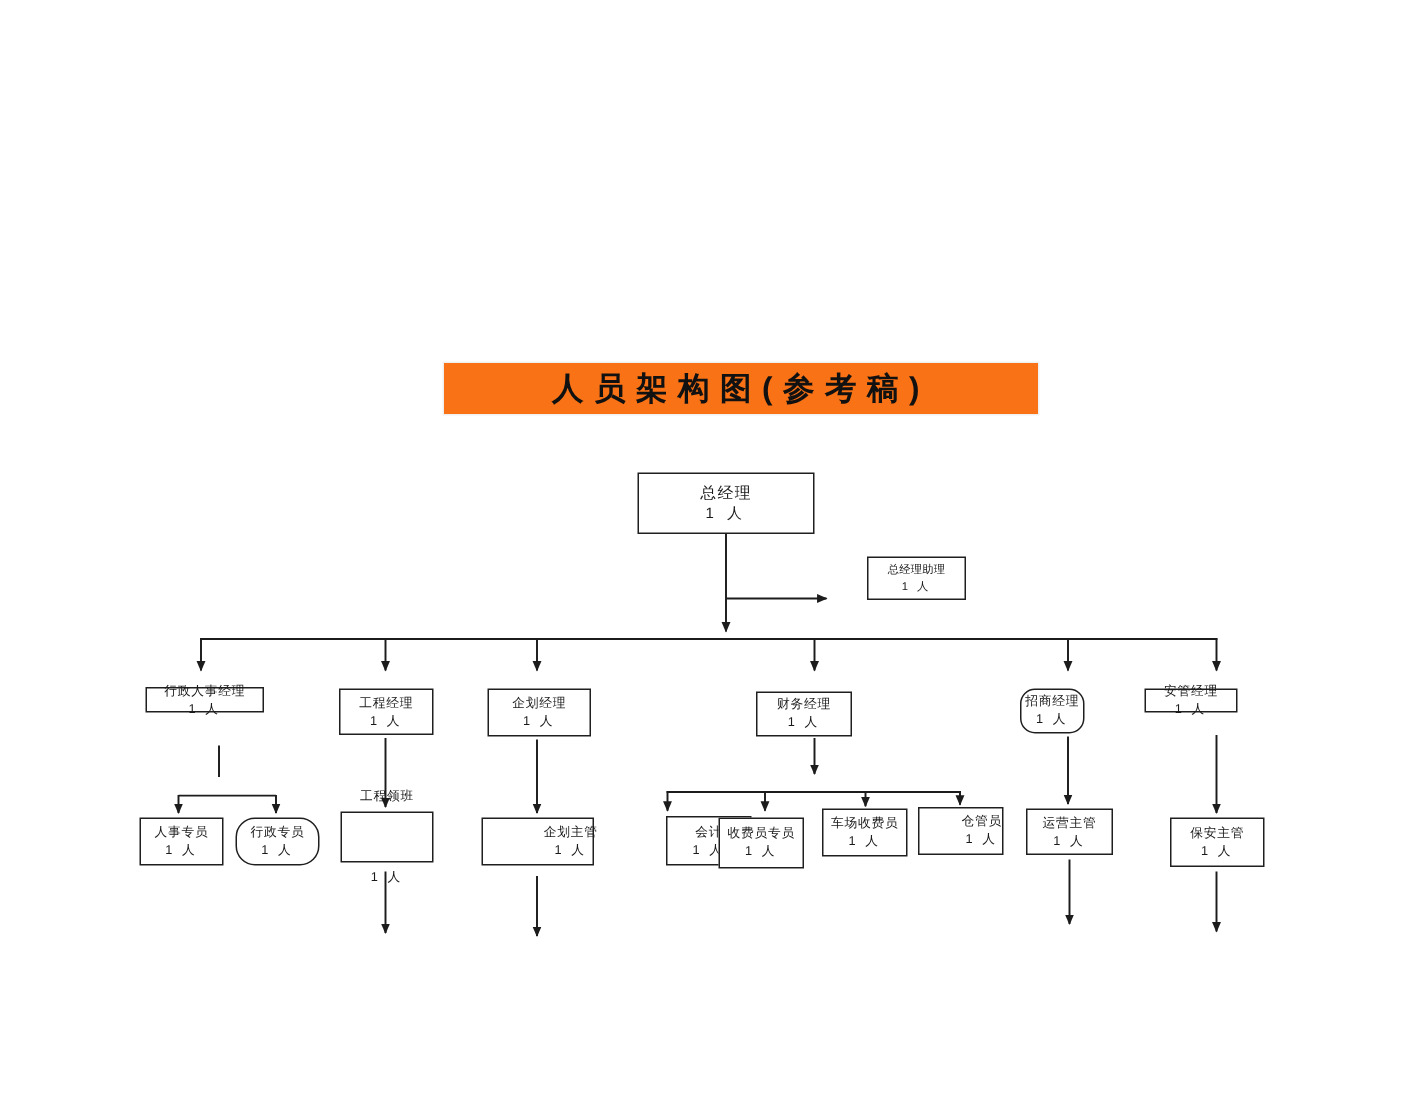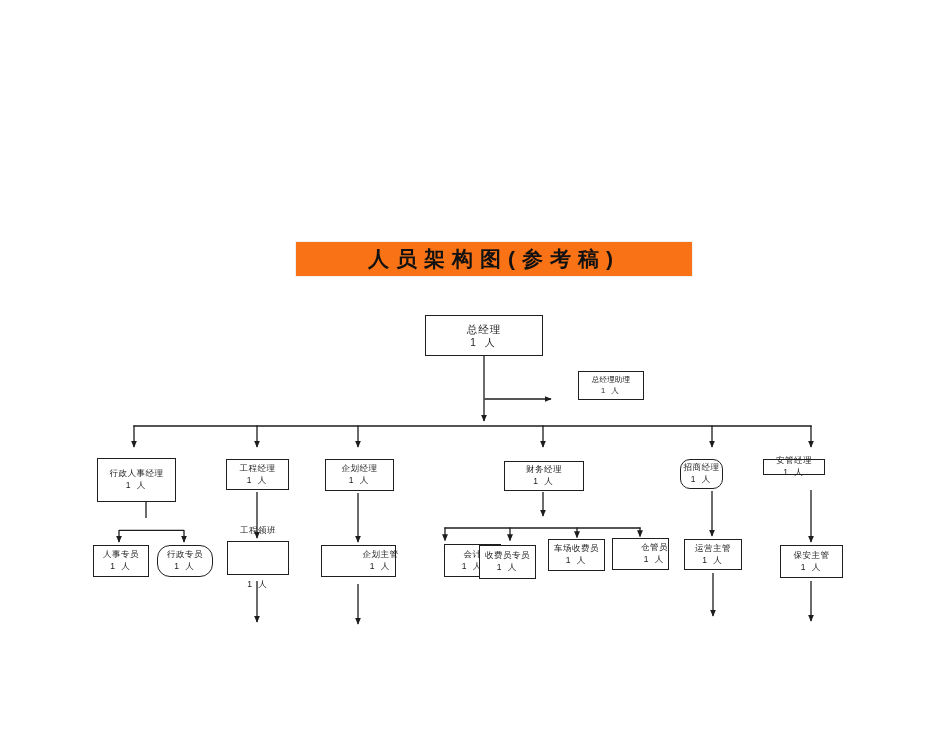--- a/index.html
+++ b/index.html
@@ -130,33 +130,33 @@
 
   <div class="node lvl1" style="left:425px;top:315px;width:118px;height:41px;">
     <div class="nl">总经理</div>
     <div class="nc">1 人</div>
   </div>
   <div class="node small" style="left:554px;top:371px;width:66px;height:29px;margin-left:24px;">
     <div class="nl">总经理助理</div>
     <div class="nc">1 人</div>
   </div>
 
-  <div class="node" style="left:97px;top:458px;width:79px;height:44px;justify-content:center;">
+  <div class="node" style="left:97px;top:458px;width:79px;height:17px;justify-content:center;">
     <div class="nl">行政人事经理</div>
     <div class="nc">1 人</div>
   </div>
   <div class="node" style="left:226px;top:459px;width:63px;height:31px;">
     <div class="nl">工程经理</div>
     <div class="nc">1 人</div>
   </div>
   <div class="node" style="left:325px;top:459px;width:69px;height:32px;">
     <div class="nl">企划经理</div>
     <div class="nc">1 人</div>
   </div>
-  <div class="node" style="left:504px;top:461px;width:80px;height:30px;align-items:center;">
+  <div class="node" style="left:504px;top:461px;width:64px;height:30px;align-items:center;">
     <div class="nl">财务经理</div>
     <div class="nc">1 人</div>
   </div>
   <div class="node" style="left:680px;top:459px;width:43px;height:30px;border-radius:10px;">
     <div class="nl">招商经理</div>
     <div class="nc">1 人</div>
   </div>
   <div class="node" style="left:763px;top:459px;width:62px;height:16px;text-align:right;">
     <div class="nl">安管经理</div>
     <div class="nc">1 人</div>

